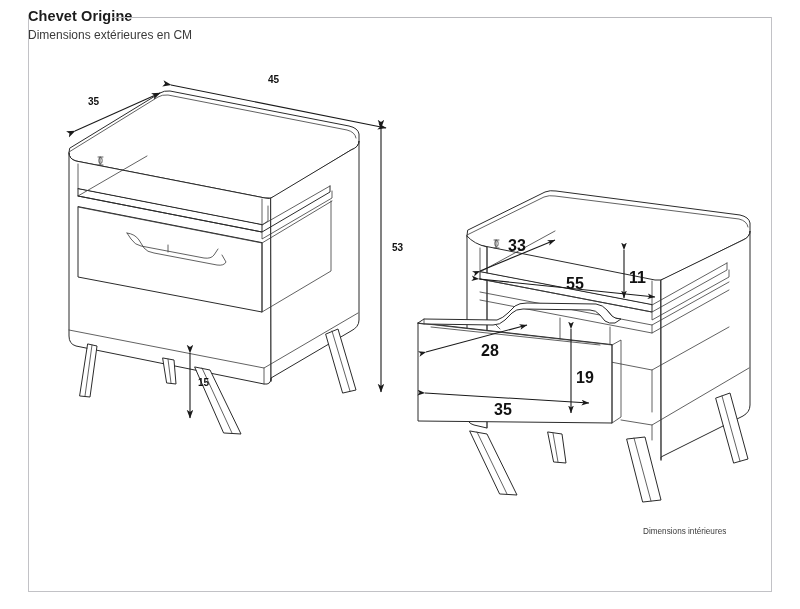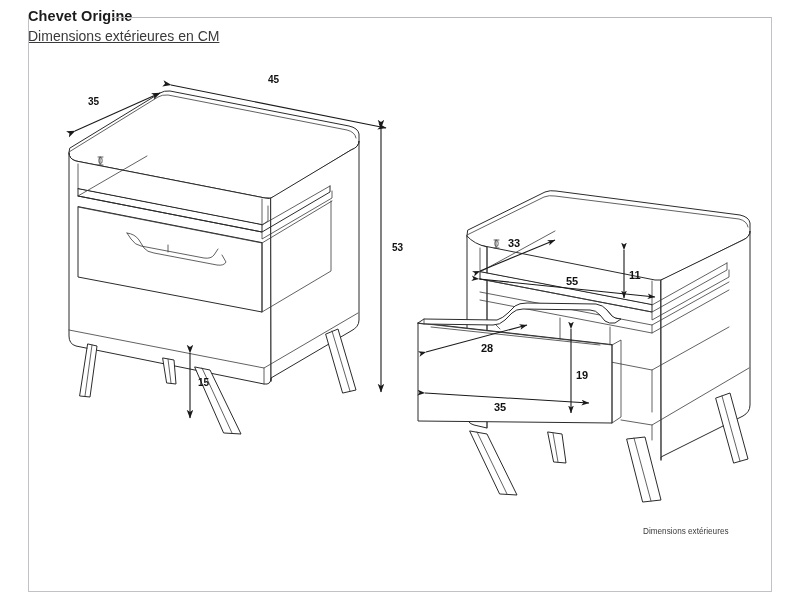--- a/index.html
+++ b/index.html
@@ -28,25 +28,24 @@
     font-size: 14.5px;
     font-weight: bold;
     letter-spacing: 0.1px;
     color: #1c1c1c;
     white-space: nowrap;
   }
   .subtitle {
     position: absolute;
     left: 28px;
     top: 28px;
-    font-size: 14px;
+    font-size: 12px;
     font-weight: normal;
     color: #3a3a3a;
     white-space: nowrap;
-    text-decoration: underline;
   }
   .title-rule {
     position: absolute;
     left: 112px;
     top: 17px;
     width: 660px;
     height: 1px;
     background: #b9b9bd;
   }
   .frame-left {
@@ -74,21 +73,21 @@
     height: 609px;
   }
   .dim-label {
     position: absolute;
     font-size: 10px;
     font-weight: bold;
     color: #111111;
     white-space: nowrap;
     line-height: 1;
   }
-  .dim-label.small { font-size: 11px; }
+  .dim-label.small { font-size: 16px; }
   .caption-inner {
     position: absolute;
     left: 643px;
     top: 527px;
     font-size: 8.2px;
     color: #3a3a3a;
     white-space: nowrap;
   }
   .ln { fill: none; stroke: #2b2b2b; stroke-width: 1; stroke-linejoin: round; stroke-linecap: round; }
   .ln-thin { fill: none; stroke: #3a3a3a; stroke-width: 0.8; stroke-linejoin: round; stroke-linecap: round; }
@@ -291,15 +290,15 @@
   <div class="dim-label" style="left:392px; top:243px;text-align:center;">53</div>
   <div class="dim-label" style="left:198px; top:378px;">15</div>
 
   <div class="dim-label small" style="left:508px; top:238px;">33</div>
   <div class="dim-label small" style="left:566px; top:276px;">55</div>
   <div class="dim-label small" style="left:629px; top:270px;">11</div>
   <div class="dim-label small" style="left:481px; top:343px;text-align:center;">28</div>
   <div class="dim-label small" style="left:494px; top:402px;">35</div>
   <div class="dim-label small" style="left:576px; top:370px;">19</div>
 
-  <div class="caption-inner">Dimensions extérieures</div>
+  <div class="caption-inner">Dimensions intérieures</div>
 
 </div>
 
 </body></html>

